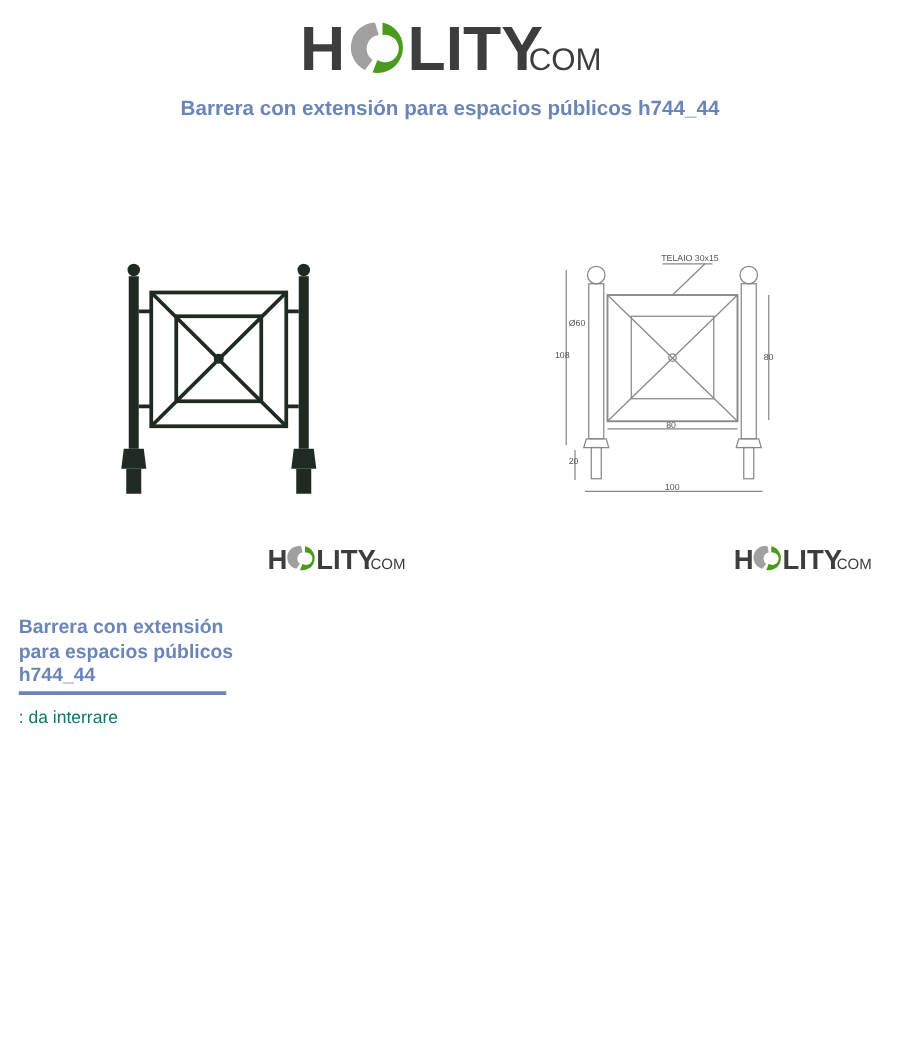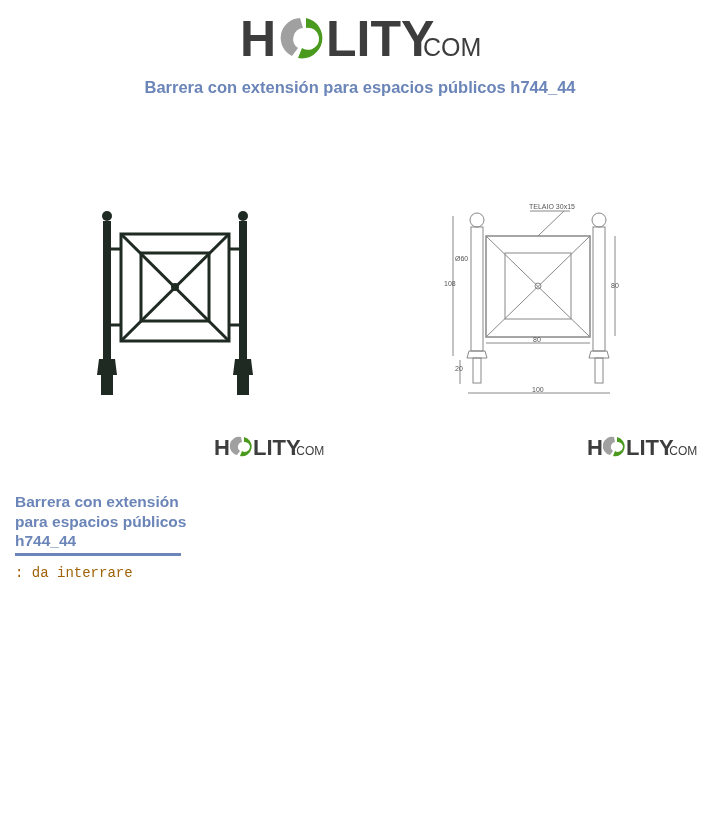--- a/index.html
+++ b/index.html
@@ -5,21 +5,21 @@
   html, body { margin: 0; padding: 0; background: #ffffff; }
   body { width: 720px; height: 837px; position: relative; overflow: hidden; font-family: "Liberation Sans", sans-serif; }
   .logo-top { position: absolute; left: 240px; top: 12px; width: 245px; height: 52px; }
   .page-title { position: absolute; left: 0; top: 78px; width: 720px; text-align: center; color: #6b85b8; font-weight: bold; font-size: 16.5px; }
   .img-left { position: absolute; left: 90px; top: 205px; width: 170px; height: 195px; }
   .img-right { position: absolute; left: 440px; top: 198px; width: 190px; height: 200px; }
   .logo-small-1 { position: absolute; left: 214px; top: 434px; width: 112px; height: 26px; }
   .logo-small-2 { position: absolute; left: 586px; top: 434px; width: 114px; height: 26px; }
   .section-title { position: absolute; left: 15px; top: 492px; width: 200px; color: #6b85b8; font-weight: bold; font-size: 15.5px; line-height: 19.5px; }
   .section-rule { position: absolute; left: 15px; top: 553px; width: 166px; height: 3px; background: #6b85b8; }
-  .desc { position: absolute; left: 15px; top: 565px; color: #a16207; font-size: 14px; font-family: Liberation Mono, monospace; }
+  .desc { position: absolute; left: 15px; top: 565px; color: #0f766e; font-size: 14px; }
   svg text { font-family: "Liberation Sans", sans-serif; }
 </style>
 </head>
 <body>
 
 <svg class="logo-top" viewBox="0 0 245 52">
   <text x="0" y="44" font-size="50" font-weight="bold" fill="#3d3d3d">H</text>
   <g>
     <path d="M60 6 A20 20 0 0 0 52 44 L58 36 A11 11 0 0 1 63 16 Z" fill="#a0a0a0"></path>
     <path d="M66 6 A20 20 0 1 1 58 46 L62 36 A11 11 0 1 0 66 16 Z" fill="#4a9a1e"></path>

